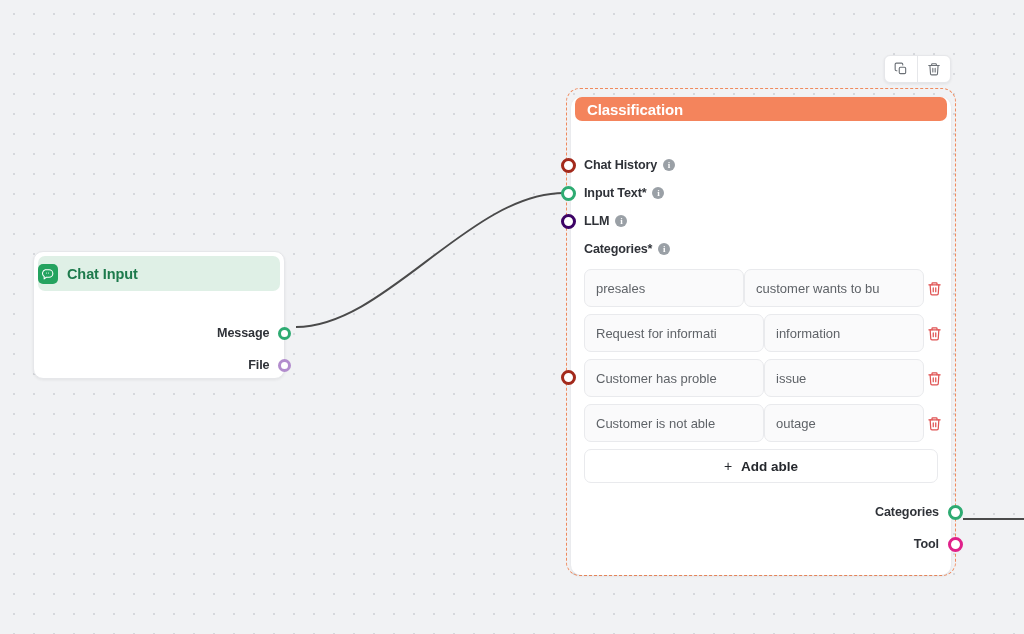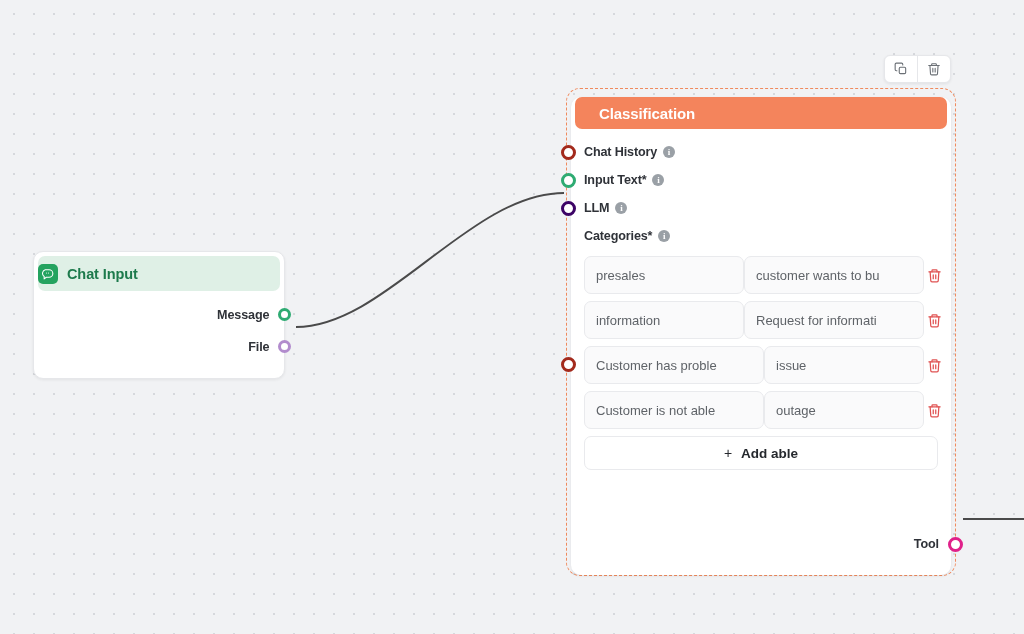--- a/index.html
+++ b/index.html
@@ -77,21 +77,21 @@
     letter-spacing: -0.1px;
   }
   #chat-input-node .ports {
     position: absolute;
     right: 0;
     top: 56px;
     width: 100%;
   }
   .port-row-out {
     display: flex;
-    align-items: flex-start;
+    align-items: flex-end;
     justify-content: flex-end;
     height: 32px;
     padding-right: 0px;
     gap: 8px;
     margin-left: 18px;
   }
   .port-label {
     font-size: 12.6px;
     color: #2f3238;
     font-weight: bold;
@@ -126,36 +126,36 @@
     position: relative;
     width: 100%;
     height: 100%;
     background: #ffffff;
     border-radius: 10px;
     box-shadow: 0 1px 3px rgba(22,25,35,0.08);
     box-sizing: border-box;
   }
   #classification-node .cls-header {
     margin: 4px 4px 0 4px;
-    height: 32px;
+    height: 24px;
     border-radius: 7px;
     background: #f4845c;
     display: flex;
     align-items: center;
-    padding-left: 24px;
+    padding-left: 12px;
   }
   #classification-node .cls-title {
     font-size: 15px;
     font-weight: bold;
     color: #ffffff;
     letter-spacing: -0.1px;
   }
 
   .in-rows {
-    padding-top: 9px;
+    padding-top: 30px;
   }
   .in-row {
     display: flex;
     align-items: center;
     height: 28px;
     padding-left: 13px;
     gap: 6px;
     position: relative;
   }
   .in-label {
@@ -401,25 +401,25 @@
             <svg width="15" height="15" viewBox="0 0 24 24" fill="none" stroke="#e05252" stroke-width="2" stroke-linecap="round" stroke-linejoin="round">
               <path d="M3 6h18"></path>
               <path d="M8 6V4a1 1 0 0 1 1-1h6a1 1 0 0 1 1 1v2"></path>
               <path d="M19 6l-1 14a2 2 0 0 1-2 2H8a2 2 0 0 1-2-2L5 6"></path>
               <path d="M10 11v6M14 11v6"></path>
             </svg>
           </div>
         </div>
 
         <div class="cat-row">
+          <div class="cat-input cat-desc">
+            <span>Request for informati</span>
+          </div>
           <div class="cat-input cat-name">
             <span>information</span>
-          </div>
-          <div class="cat-input cat-desc">
-            <span>Request for informati</span>
           </div>
           <div class="trash-btn">
             <svg width="15" height="15" viewBox="0 0 24 24" fill="none" stroke="#e05252" stroke-width="2" stroke-linecap="round" stroke-linejoin="round">
               <path d="M3 6h18"></path>
               <path d="M8 6V4a1 1 0 0 1 1-1h6a1 1 0 0 1 1 1v2"></path>
               <path d="M19 6l-1 14a2 2 0 0 1-2 2H8a2 2 0 0 1-2-2L5 6"></path>
               <path d="M10 11v6M14 11v6"></path>
             </svg>
           </div>
         </div>
@@ -461,20 +461,24 @@
 
       </div>
 
       <div class="add-more">
         <span class="plus">+</span>
         <span>Add able</span>
       </div>
 
       <div class="out-rows">
         <div class="out-row">
+          <span class="port-label">Categories</span>
+          <span class="out-handle oh-green"></span>
+        </div>
+        <div class="out-row">
           <span class="port-label">Tool</span>
           <span class="out-handle oh-pink"></span>
         </div>
       </div>
 
     </div>
   </div>
 
 </div>
 

